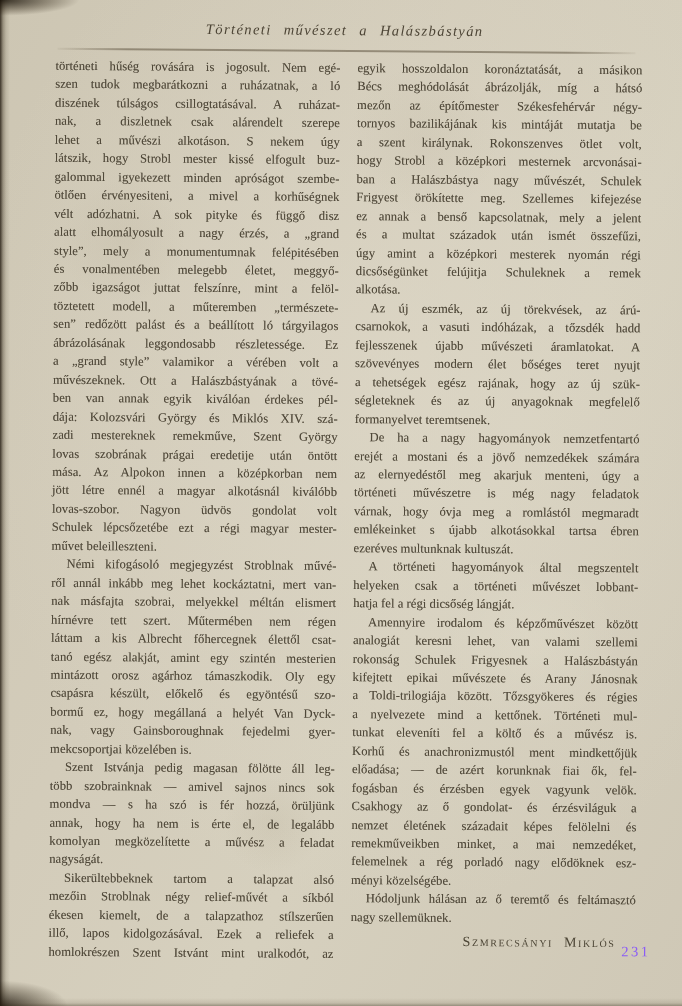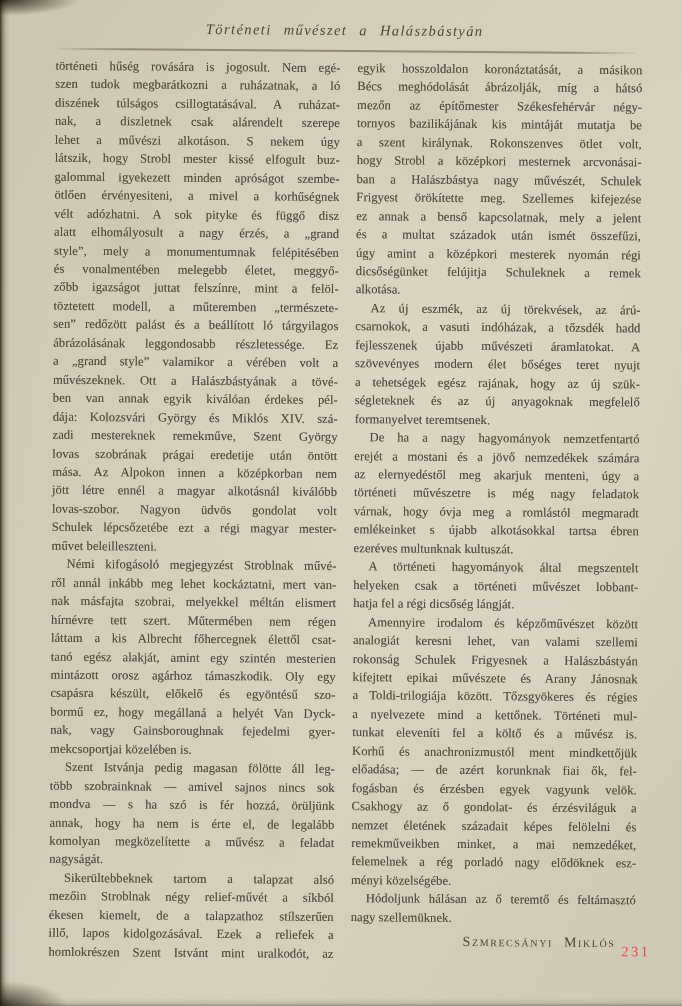--- a/index.html
+++ b/index.html
@@ -86,21 +86,21 @@
     font-size: 14px;
     letter-spacing: 1.6px;
     word-spacing: 6px;
     color: #4d4636;
   }
   .page-number {
     position: absolute;
     top: 941px; right: 28px;
     font-size: 14.5px;
     letter-spacing: 2.5px;
-    color: #ef4444;
+    color: #8b5cf6;
   }
 </style>
 </head>
 <body>
 
 <div class="mottle"></div>
 
 <div class="sheet">
   <div class="header-title">Történeti művészet a Halászbástyán</div>
   <div class="header-rule"></div>

